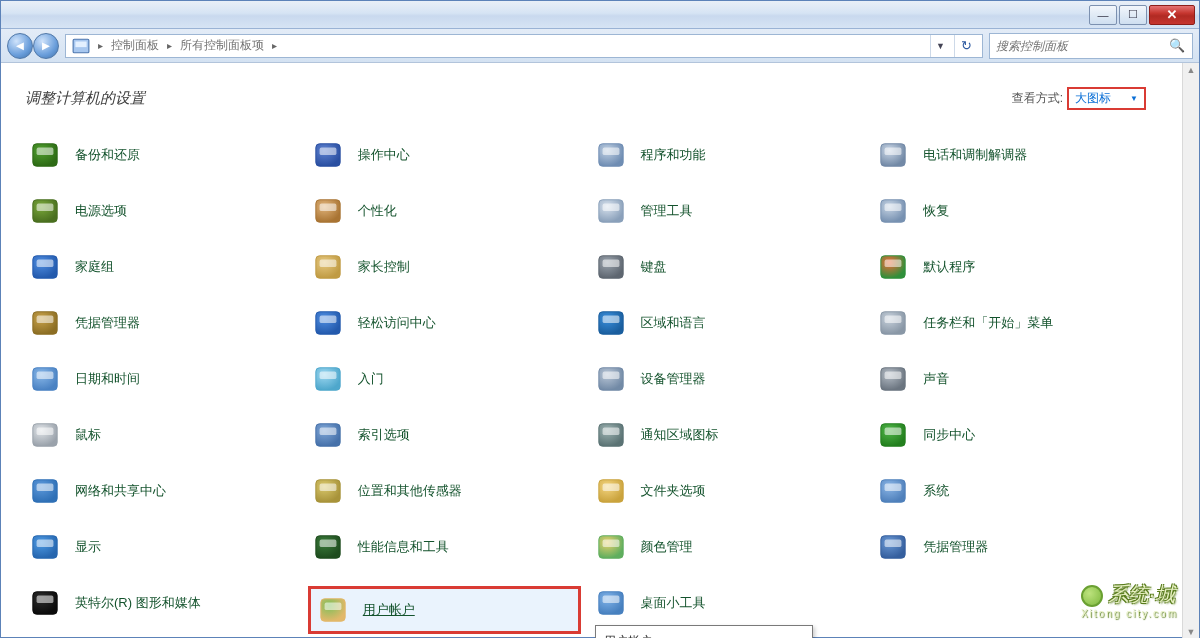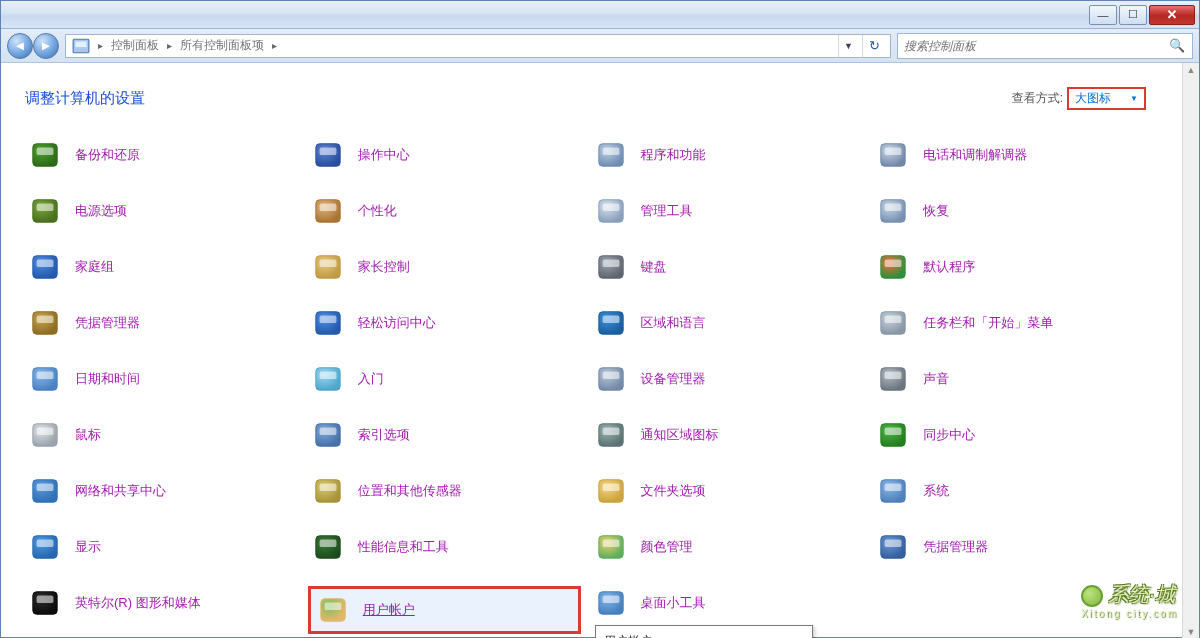--- a/index.html
+++ b/index.html
@@ -16,45 +16,45 @@
   
   .navrow { height: 34px; background: linear-gradient(#e3ecf7, #d4e2f2); display: flex; align-items: center; gap: 6px; padding: 0 6px; border-bottom: 1px solid #b2c4db; }
   .nav-arrows { display: flex; gap: -4px; }
   .nav-arrow { width: 26px; height: 26px; border-radius: 50%; background: radial-gradient(circle at 35% 30%, #cfe3fb, #6a9edb 60%, #3e6fa7); display: flex; align-items: center; justify-content: center; color:#fff; font-size:13px; border:1px solid #5078a8; cursor:pointer; }
   .addr-icon-box { width:18px; height:18px; display:flex; align-items:center; justify-content:center; margin:0 2px; }
   .addr-bar { flex: 1; height: 24px; background: #fff; border: 1px solid #9db6d4; display: flex; align-items: center; padding: 0 4px; gap:4px; }
   .addr-bar .crumb { color:#737373; padding:0 2px; }
   .addr-bar .chev { color:#666; font-size:10px; padding:0 2px; }
   .addr-dd { width:20px; height:22px; border-left:1px solid #cdd9e8; display:flex; align-items:center; justify-content:center; font-size:9px; color:#445; margin-left:auto; cursor:pointer; }
   .addr-refresh { width:24px; height:22px; border-left:1px solid #cdd9e8; display:flex; align-items:center; justify-content:center; color:#2e5aa0; font-size:13px; cursor:pointer; }
-  .search-bar { width: 296px; height: 24px; background: #fff; border: 1px solid #9db6d4; display:flex; align-items:center; padding:12px 6px; gap:6px; }
+  .search-bar { width: 204px; height: 24px; background: #fff; border: 1px solid #9db6d4; display:flex; align-items:center; padding:12px 6px; gap:6px; }
   .search-bar input { flex:1; border:none; outline:none; font-size:12px; color:#777; font-style:italic; }
   .search-icon { color:#3d6aa3; font-size:13px; }
 
   
   .body { height: calc(638px - 28px - 34px); display:flex; }
   .content { flex:1; padding: 24px 36px 0 24px; position:relative; overflow:hidden; }
   .scrollbar-v { width:17px; background:#f0f0f0; border-left:1px solid #d9d9d9; position:relative; }
   .scrollbar-v::before { content:"▲"; position:absolute; top:2px; left:0; right:0; text-align:center; font-size:9px; color:#888; }
   .scrollbar-v::after  { content:"▼"; position:absolute; bottom:2px; left:0; right:0; text-align:center; font-size:9px; color:#888; }
 
   .header-row { display:flex; justify-content:space-between; align-items:center; margin-bottom:28px; }
-  .header-title { font-size:15px; color:#1d4ed8; }
+  .header-title { font-size:15px; color:#404040;font-style:italic; }
   .view-row { display:flex; align-items:center; gap:4px; }
   .view-lbl { color:#555; }
   .view-dd { color:#0b6fd6; padding:1px 6px; display:flex; align-items:center; gap:19px; border:2px solid #d93b34; }
   .view-dd .tri { font-size:8px; color:#0b6fd6; }
 
   .grid { display:grid; grid-template-columns: repeat(4, 1fr); column-gap:10px; row-gap:22px; }
   .item { display:flex; align-items:center; gap:14px; height:34px; cursor:pointer; padding:2px 4px; }
   .item.sel { border:1px solid #84aee0; background:#eaf3fd; padding:1px 3px; }
   .item.hi-border { border:3px solid #d93b34; padding:6px 6px; height:48px; }
   .ic { width:32px; height:32px; flex:0 0 32px; display:flex; align-items:center; justify-content:center; border-radius:4px; }
   .ic svg { width:30px; height:30px; }
-  .txt { color:#a21caf; font-size:13px; }
+  .txt { color:#14532d; font-size:13px; }
   .item.sel .txt { text-decoration:underline; }
 
   .tooltip { position:absolute; left:594px; top:562px; background:#fff; border:1px solid #7a7a7a; padding:6px 8px; font-size:12px; color:#444; width:218px; line-height:1.5; box-shadow:2px 2px 4px rgba(0,0,0,.2); z-index:10; }
   .tooltip .tt-h { font-weight:normal; color:#333; }
 
   .watermark { position:absolute; right:4px; bottom:20px; font-size:20px; font-style:italic; font-weight:normal; color:#e7f0c2; text-shadow:1px 1px 2px #5a7d1e, -1px -1px 0 #5a7d1e, 1px -1px 0 #5a7d1e, -1px 1px 0 #5a7d1e; z-index:11; font-family:"Microsoft YaHei",sans-serif; }
   .watermark .wm-logo { display:inline-block; width:22px; height:22px; border-radius:50%; background:radial-gradient(circle at 35% 35%, #bde37e, #7eb83e); vertical-align:middle; border:2px solid #6aa032; position:relative; }
   .watermark .wm-sub { font-size:10px; color:#e7f0c2; display:block; text-align:right; font-style:normal; letter-spacing:2px; text-shadow:1px 1px 1px #5a7d1e; }
 </style>
 </head>

